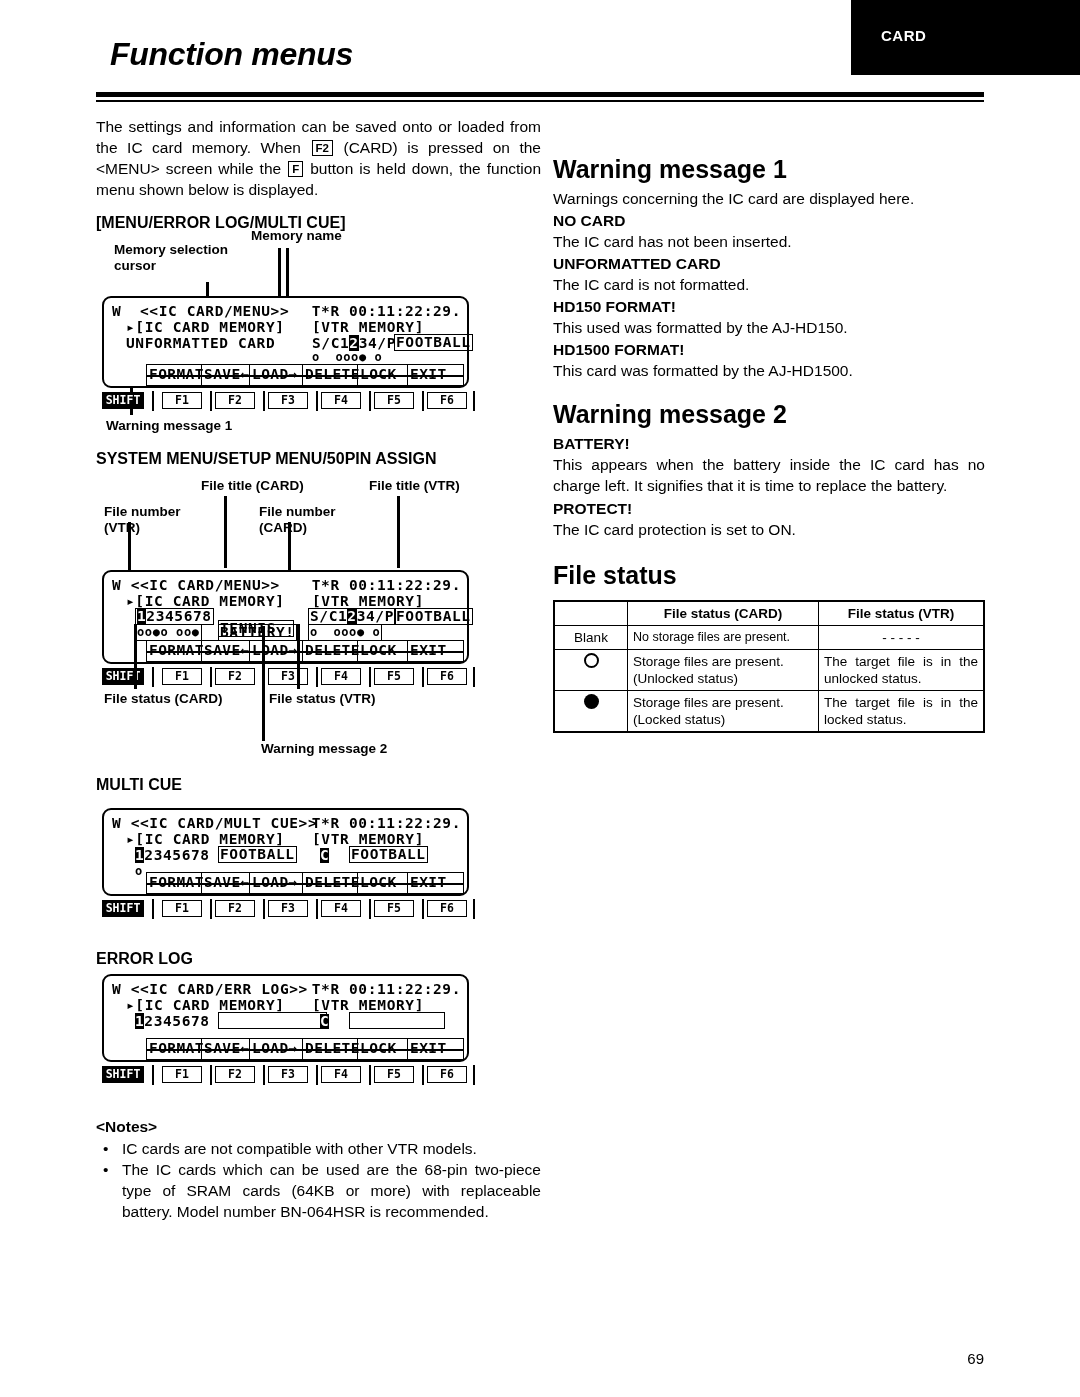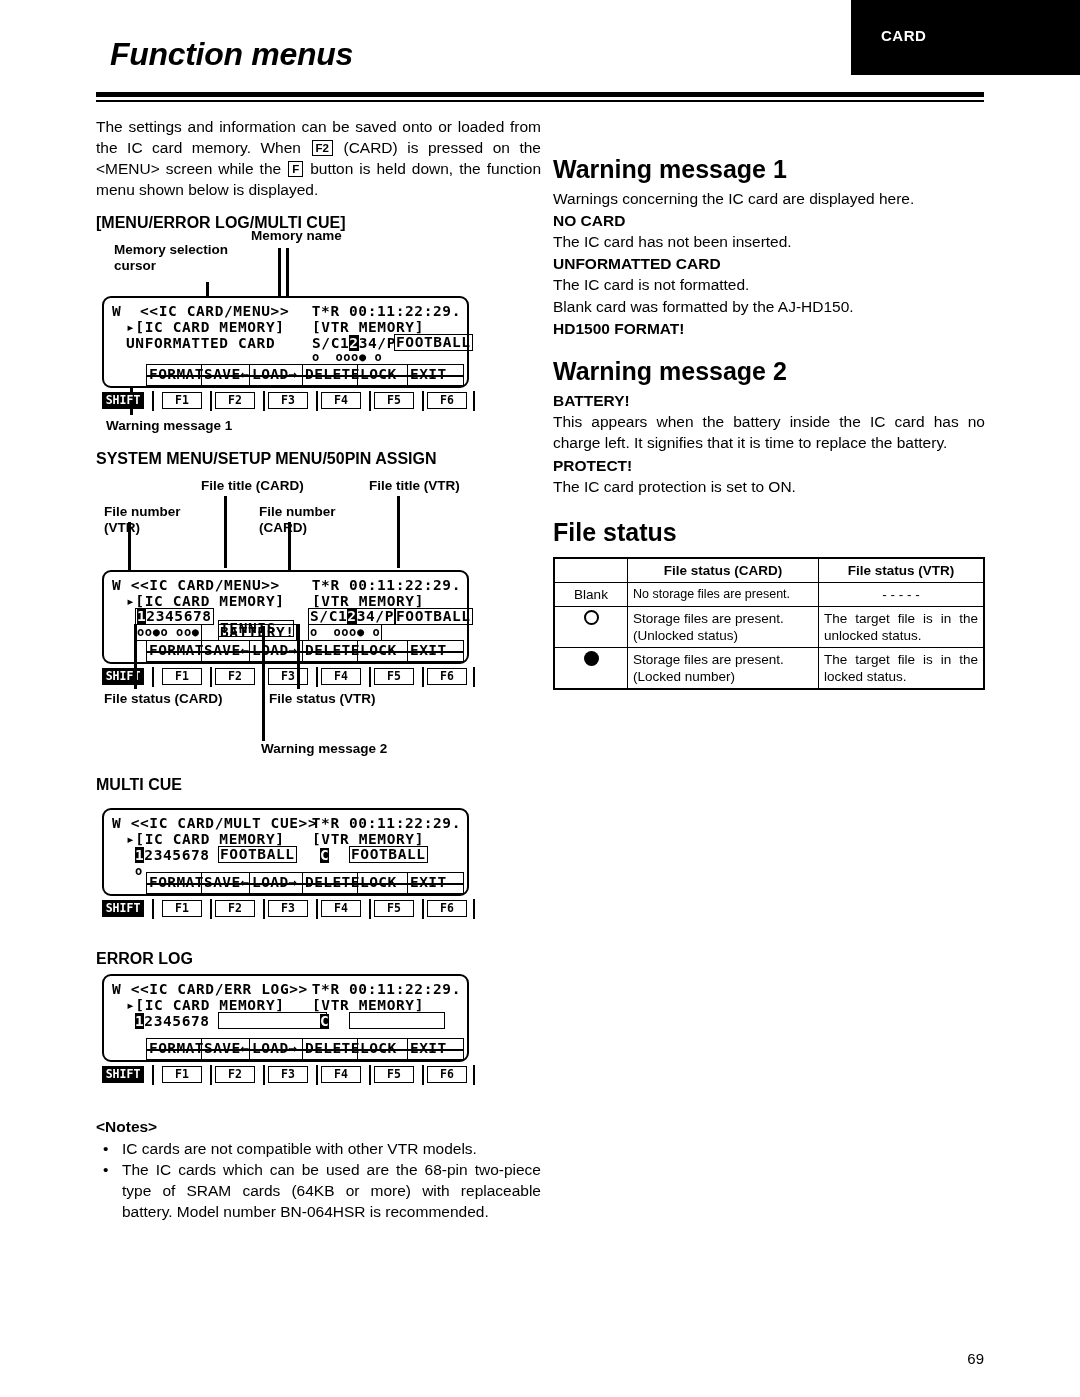--- a/index.html
+++ b/index.html
@@ -401,22 +401,24 @@
   </div>
 
   <div class="col-right">
 
     <h2 class="sec" style="margin-bottom:4px;">Warning message 1</h2>
     <p class="norm-line">Warnings concerning the IC card are displayed here.</p>
     <p class="bold-line">NO CARD</p>
     <p class="norm-line">The IC card has not been inserted.</p>
     <p class="bold-line">UNFORMATTED CARD</p>
     <p class="norm-line">The IC card is not formatted.</p>
-    <p class="norm-line">Blank card was formatted by the AJ-HD150.</p>
+    <p class="bold-line">HD150 FORMAT!</p>
+    <p class="norm-line">This used was formatted by the AJ-HD150.</p>
     <p class="bold-line">HD1500 FORMAT!</p>
+    <p class="norm-line">This card was formatted by the AJ-HD1500.</p>
 
     <div style="height:18px"></div>
     <h2 class="sec" style="margin-bottom:4px;">Warning message 2</h2>
     <p class="bold-line">BATTERY!</p>
     <p class="body nj" style="text-align:justify;margin-bottom:2px;">This appears when the battery inside the IC card has no charge left.  It signifies that it is time to replace the battery.</p>
     <p class="bold-line">PROTECT!</p>
     <p class="norm-line">The IC card protection is set to ON.</p>
 
     <div style="height:20px"></div>
     <h2 class="sec" style="margin-bottom:10px;">File status</h2>
@@ -435,21 +437,21 @@
           <td style="font-size:12.5px;">No storage files are present.</td>
           <td class="c">- - - - -</td>
         </tr>
         <tr>
           <td class="c"><span class="dot-o"></span></td>
           <td>Storage files are present. (Unlocked status)</td>
           <td class="just">The target file is in the unlocked status.</td>
         </tr>
         <tr>
           <td class="c"><span class="dot-f"></span></td>
-          <td>Storage files are present. (Locked number)</td>
+          <td>Storage files are present. (Locked status)</td>
           <td class="just">The target file is in the locked status.</td>
         </tr>
       </tbody>
     </table>
   </div>
 
   <div class="pagenum">69</div>
 </div>
 
 </body></html>

